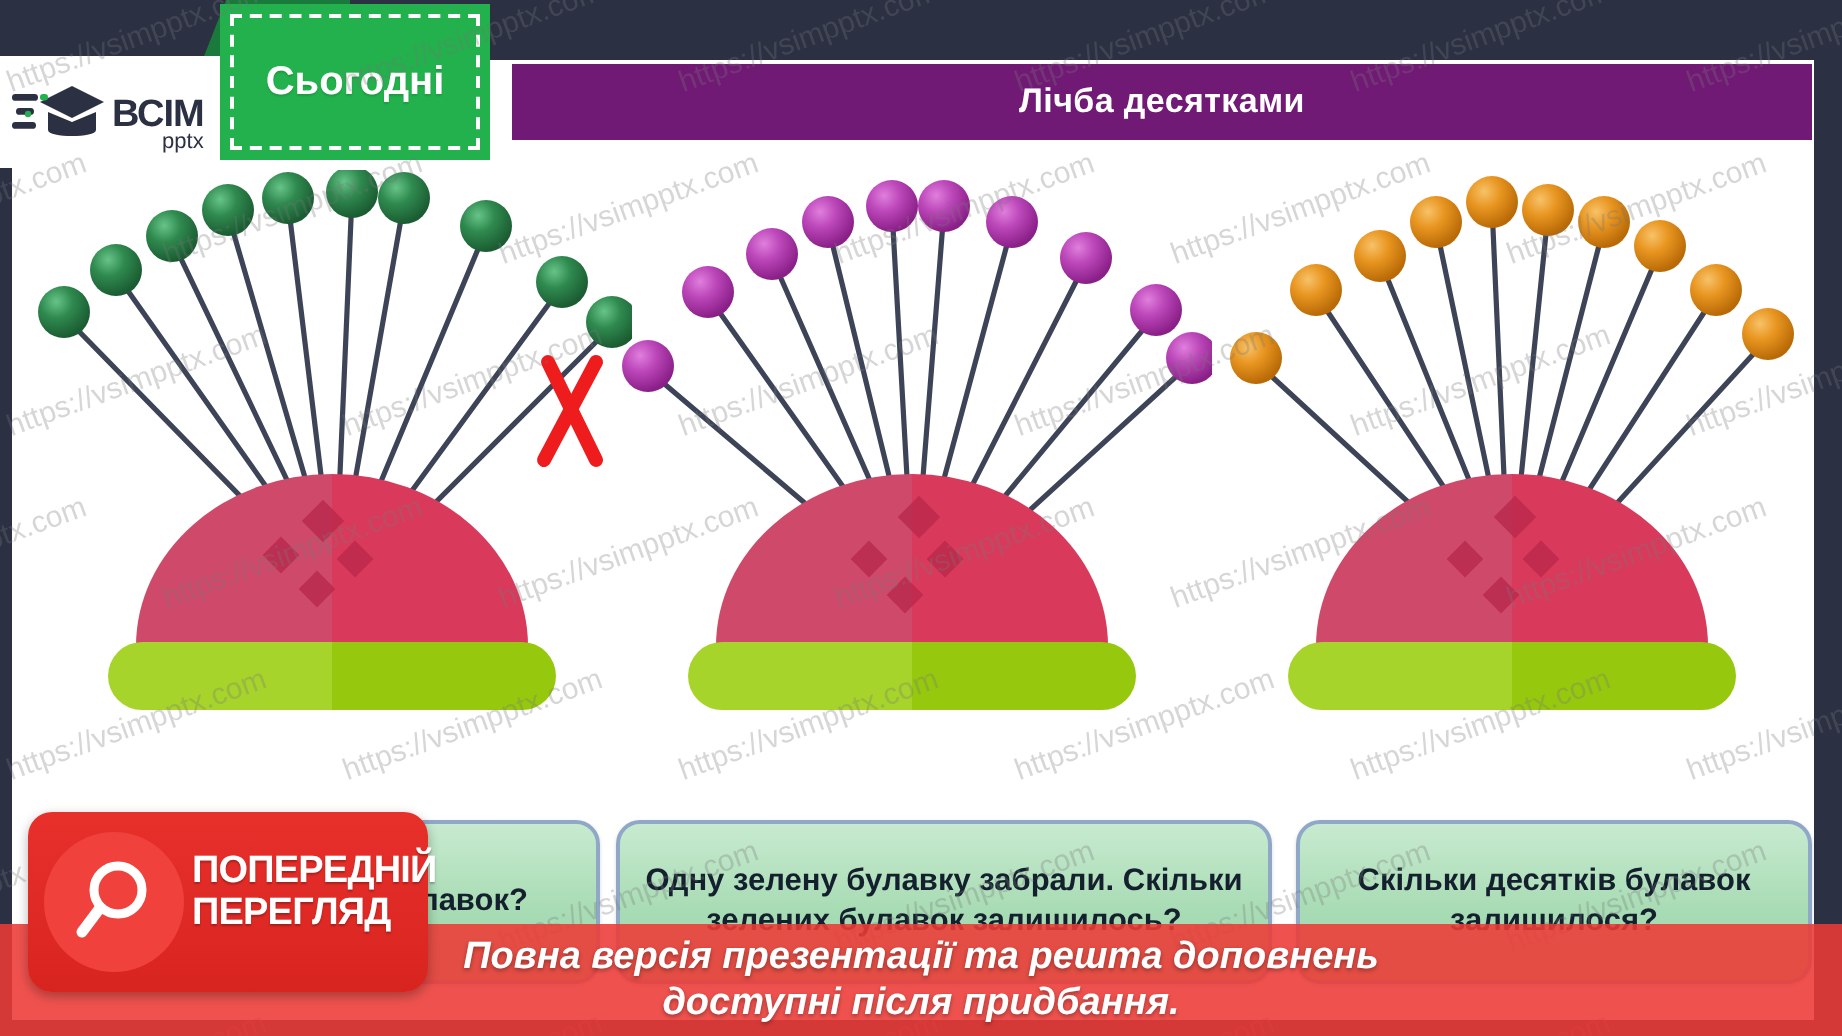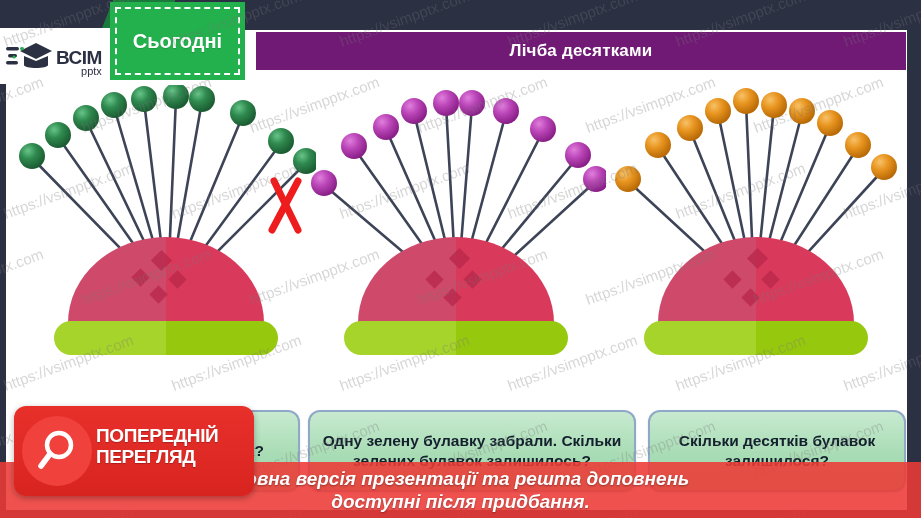--- a/index.html
+++ b/index.html
@@ -127,21 +127,21 @@
     font-size: 15px;
     font-family: "Liberation Sans", sans-serif;
     transform: rotate(-20deg);
     white-space: nowrap;
     font-weight: 500;
   }
   
   .preview-badge {
     position: absolute;
     left: 14px; top: 406px;
-    width: 240px; height: 90px;
+    width: 200px; height: 90px;
     background: linear-gradient(180deg,#e8302b 0%, #d8241f 100%);
     border-radius: 12px;
     z-index: 70;
     display: flex; align-items: center;
     box-shadow: 0 2px 6px rgba(0,0,0,.3);
   }
   .magnifier {
     position: absolute; left: 8px; top: 10px;
     width: 70px; height: 70px;
     background: #f0413c; border-radius: 50%;

